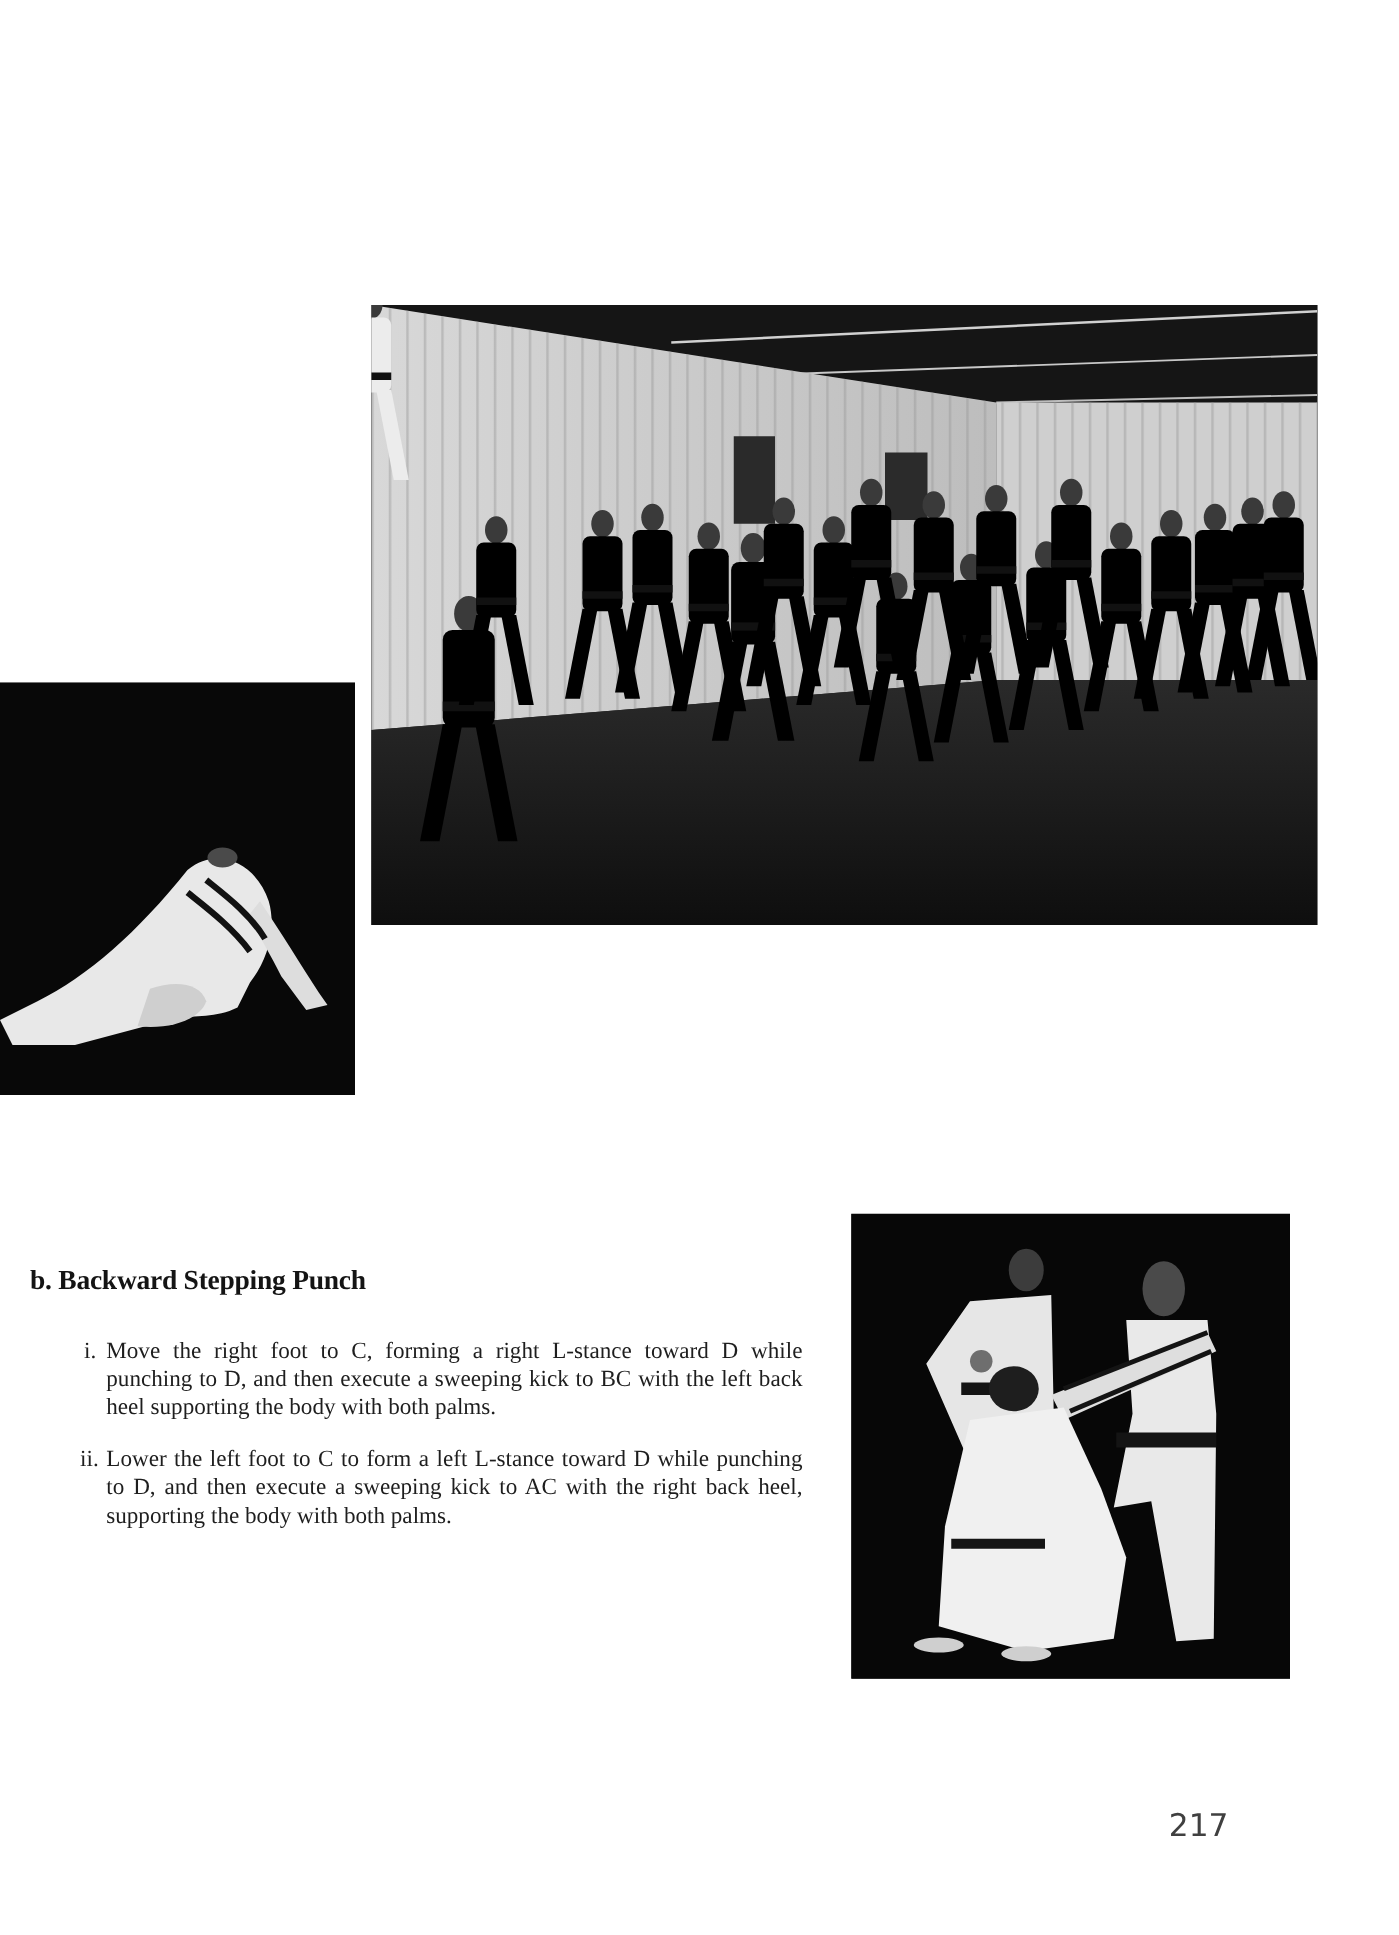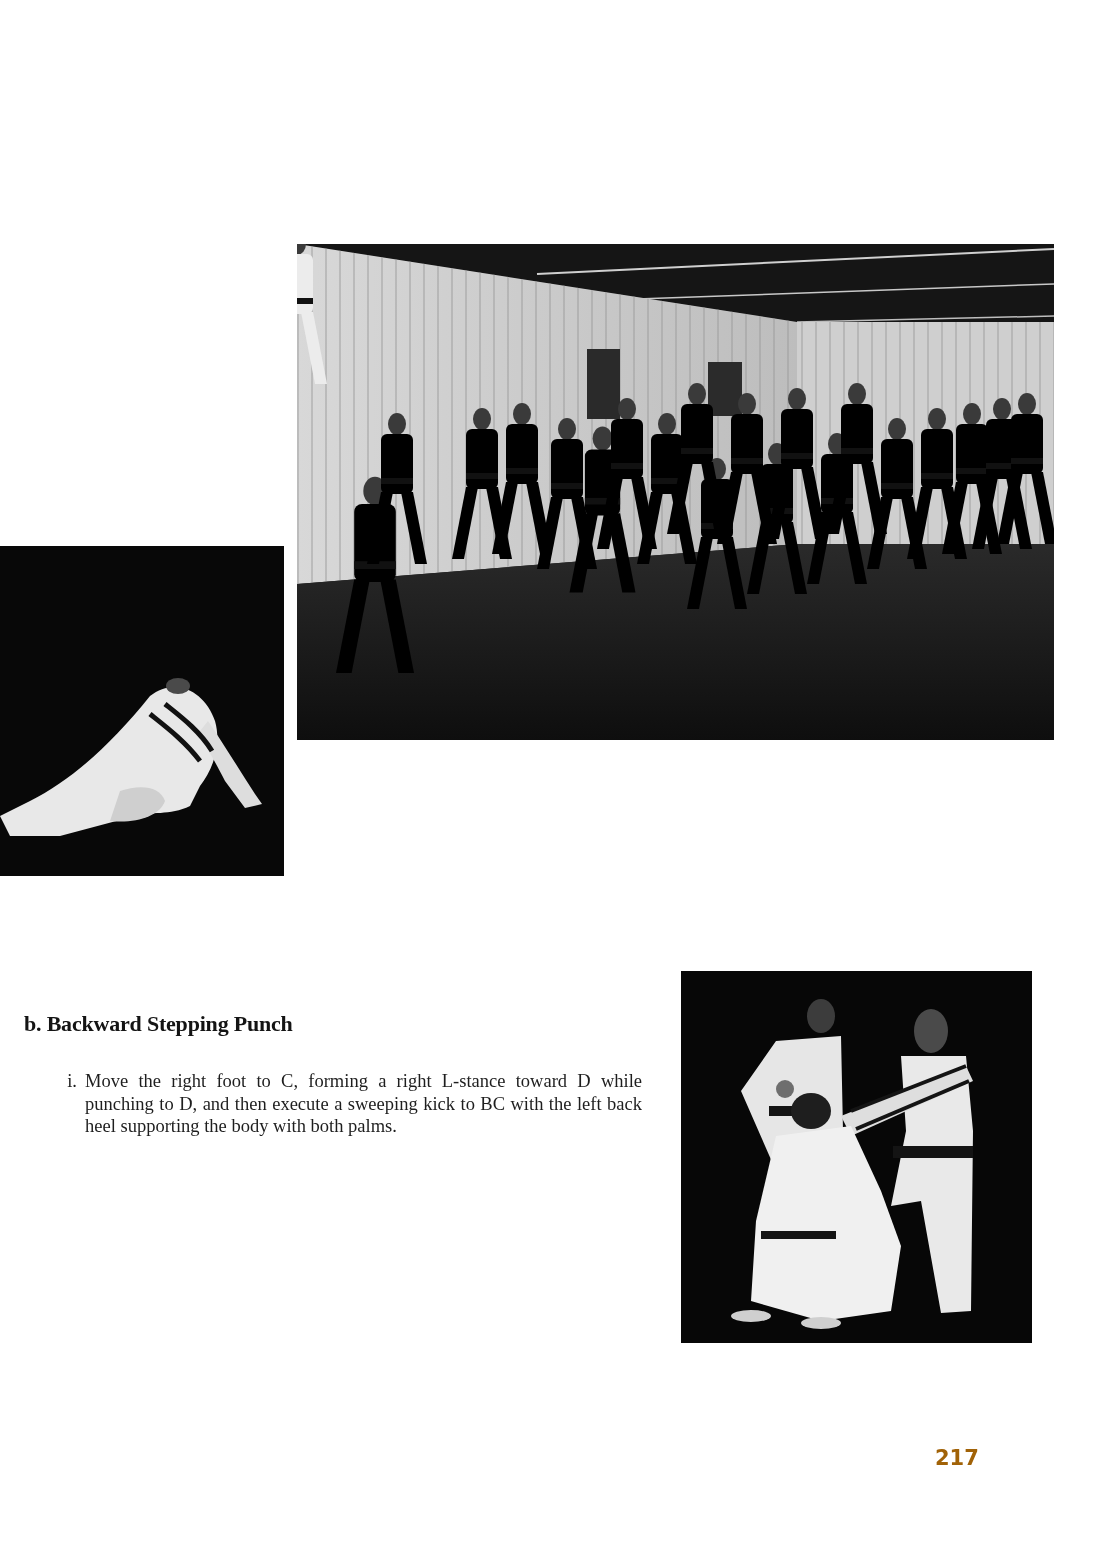--- a/index.html
+++ b/index.html
@@ -13,21 +13,21 @@
   #photo-demo { left: 681px; top: 971px; width: 351px; height: 372px; }
 
   .section-heading { position: absolute; left: 22px; top: 1009px; font-family: "Liberation Serif", serif;
       font-weight: bold; font-size: 22px; letter-spacing: -0.2px; color: #141414; margin: 2px; }
   .steps { position: absolute; left: 48px; top: 1070px; width: 594px; margin: 0; padding: 0; list-style: none;
       font-family: "Liberation Serif", serif; font-size: 18.5px; line-height: 22.5px; color: #1e1e1e; }
   .step { position: relative; padding-left: 37px; text-align: justify; margin-bottom: 19px; }
   .step-marker { position: absolute; left: 0; top: 0; width: 34px; text-align: right; padding-right: 3px; box-sizing: border-box; }
   .step-marker.m1 { left: -2px; }
   .page-number { position: absolute; left: 935px; top: 1446px; font-family: "DejaVu Sans", sans-serif;
-      font-weight: bold; font-size: 21px; color: #a16207; }
+      font-weight: normal; font-size: 25px; color: #404040; }
 </style>
 </head>
 <body>
 
 <figure class="photo" id="photo-class" style="margin:0">
   <svg viewBox="0 0 757 496" preserveAspectRatio="none">
     <defs>
       <linearGradient id="wallL" x1="0" x2="1" y1="0" y2="0">
         <stop offset="0" stop-color="#d8d8d8"></stop>
           <stop offset="1" stop-color="#bdbdbd"></stop>
@@ -106,20 +106,24 @@
   </svg>
 </figure>
 
 <h2 class="section-heading">b. Backward Stepping Punch</h2>
 
 <ol class="steps">
   <li class="step">
     <span class="step-marker m1">i.</span>
     <span>Move the right foot to C, forming a right L-stance toward D while punching to D, and then execute a sweeping kick to BC with the left back heel supporting the body with both palms.</span>
   </li>
+  <li class="step">
+    <span class="step-marker">ii.</span>
+    <span>Lower the left foot to C to form a left L-stance toward D while punching to D, and then execute a sweeping kick to AC with the right back heel, supporting the body with both palms.</span>
+  </li>
 </ol>
 
 <figure class="photo" id="photo-demo" style="margin:0">
   <svg viewBox="0 0 351 372" preserveAspectRatio="none">
     <rect width="351" height="372" fill="#070707"></rect>
 
     <ellipse cx="140" cy="45" rx="14" ry="17" fill="#3c3c3c"></ellipse>
     <path d="M95,70 L160,65 L162,160 L150,320 L115,325 L95,200 L60,120 Z" fill="#e6e6e6"></path>
     <rect x="88" y="135" width="55" height="10" fill="#141414"></rect>
     <circle cx="104" cy="118" r="9" fill="#6e6e6e"></circle>

